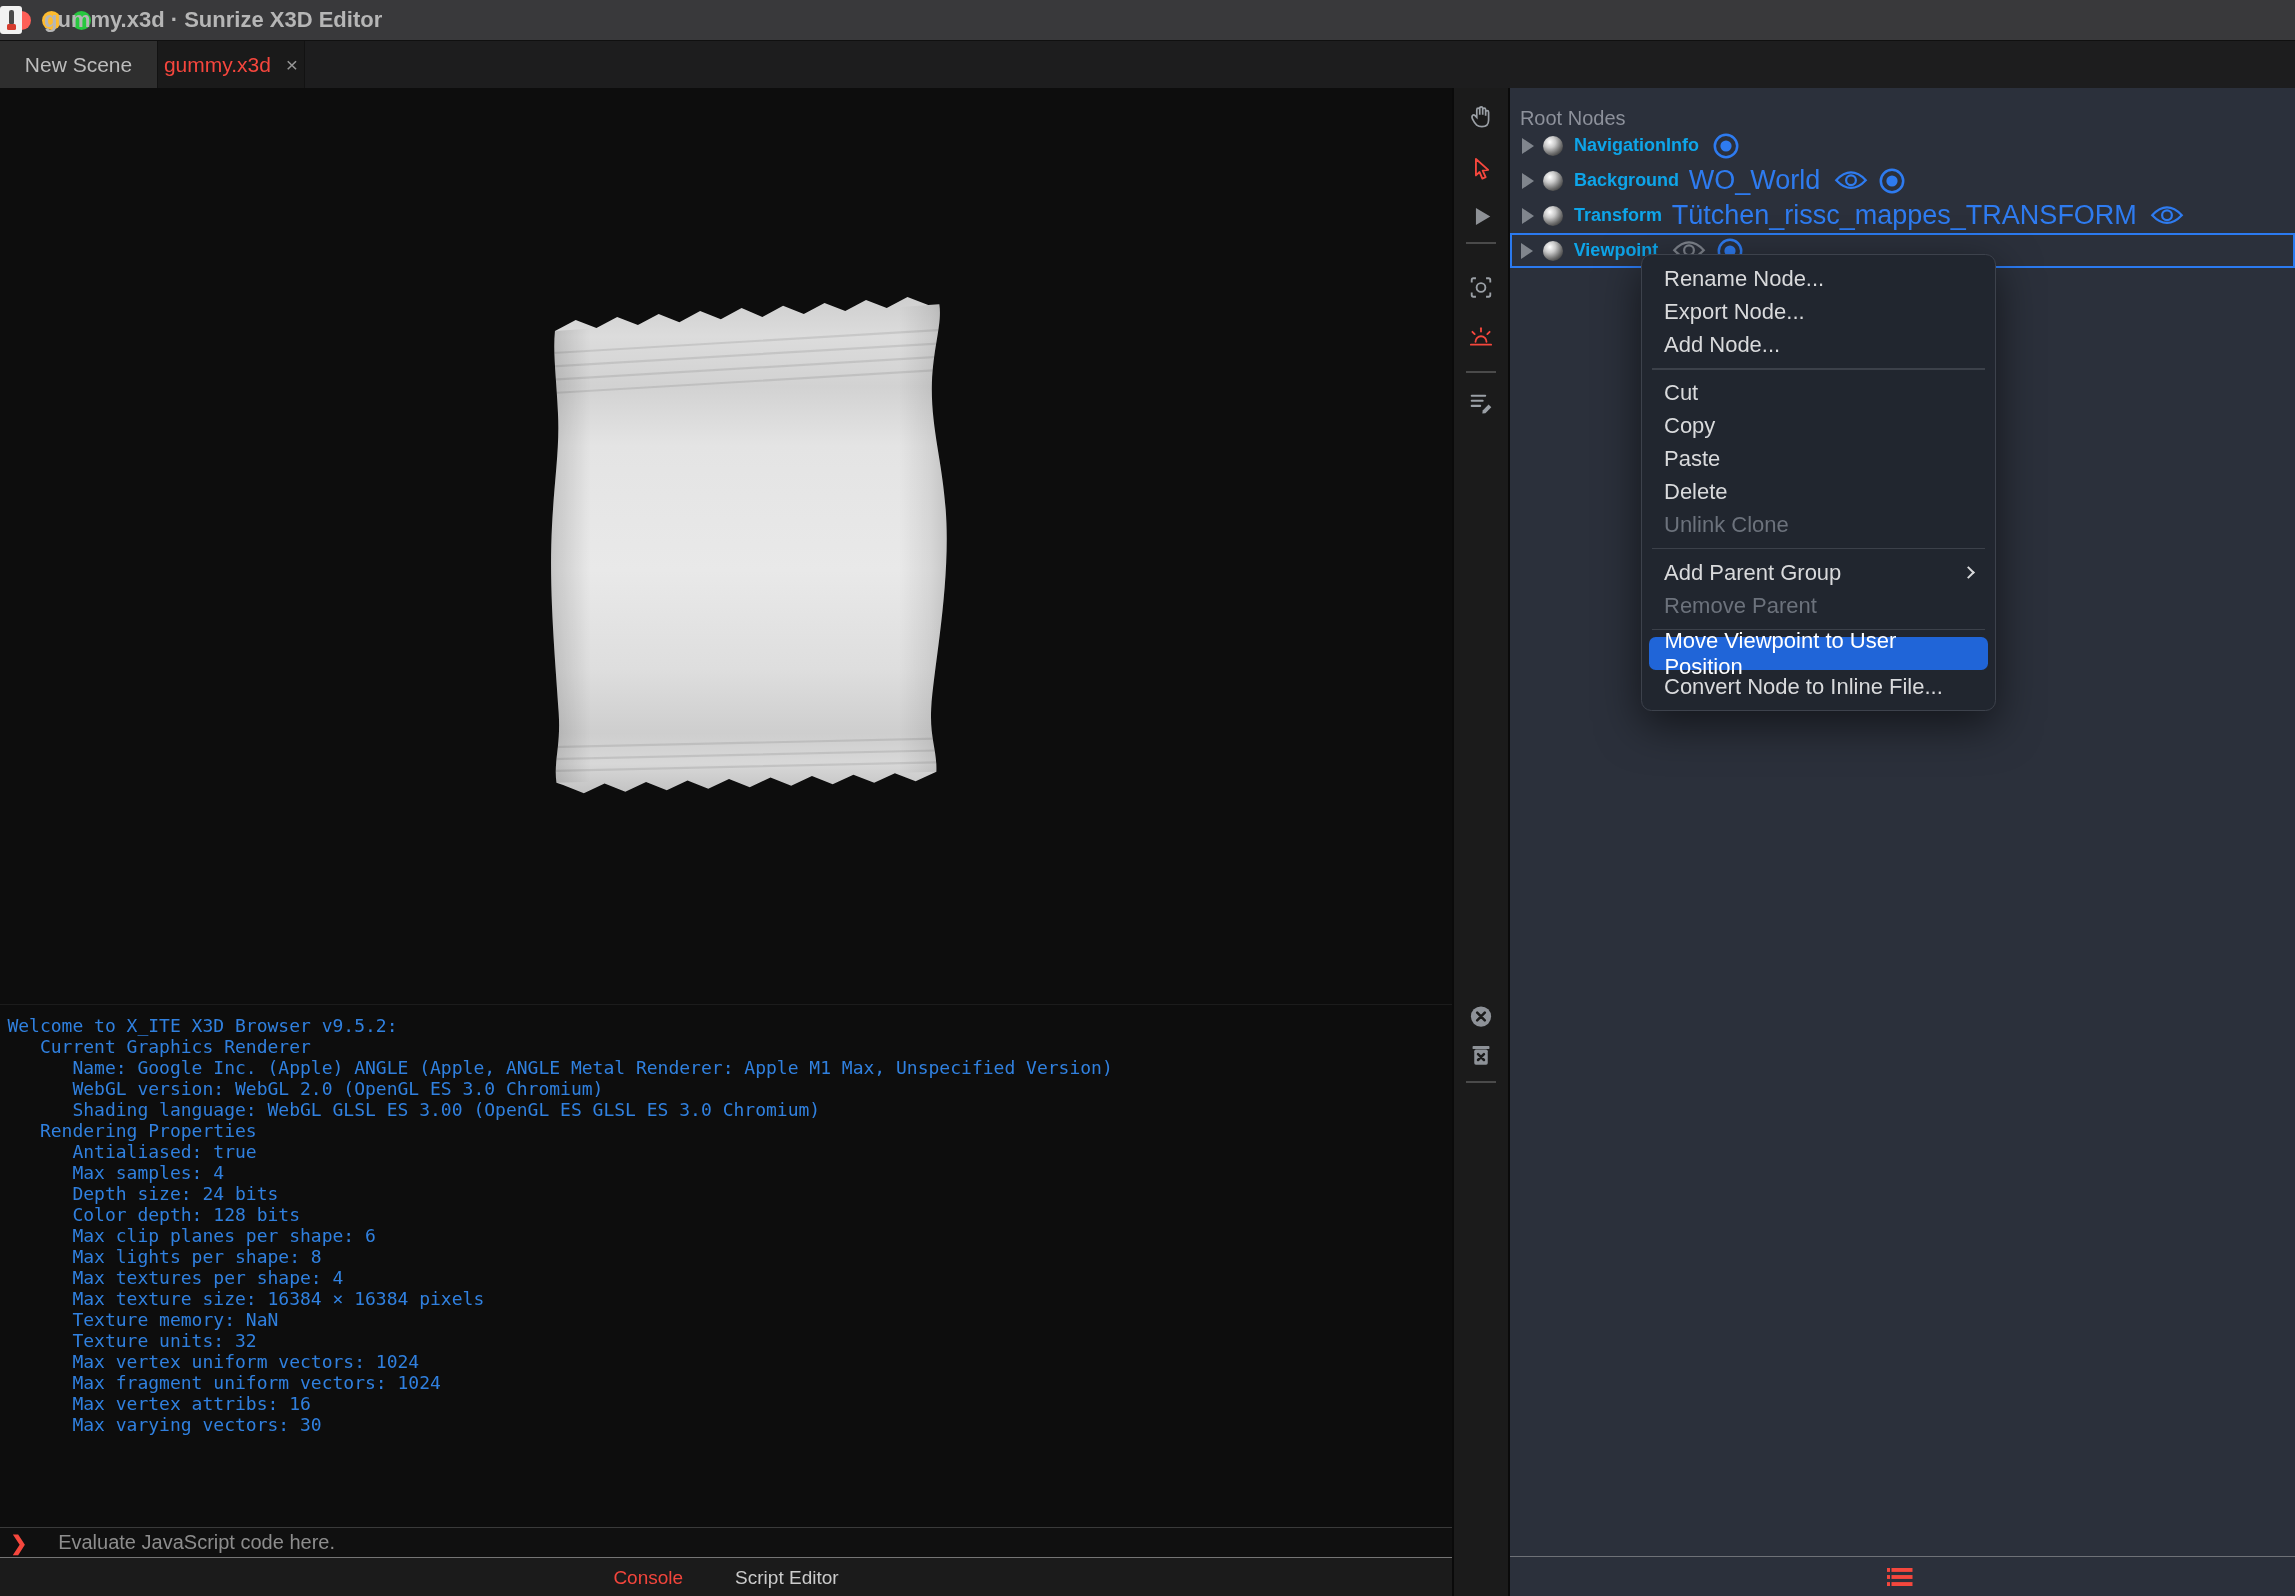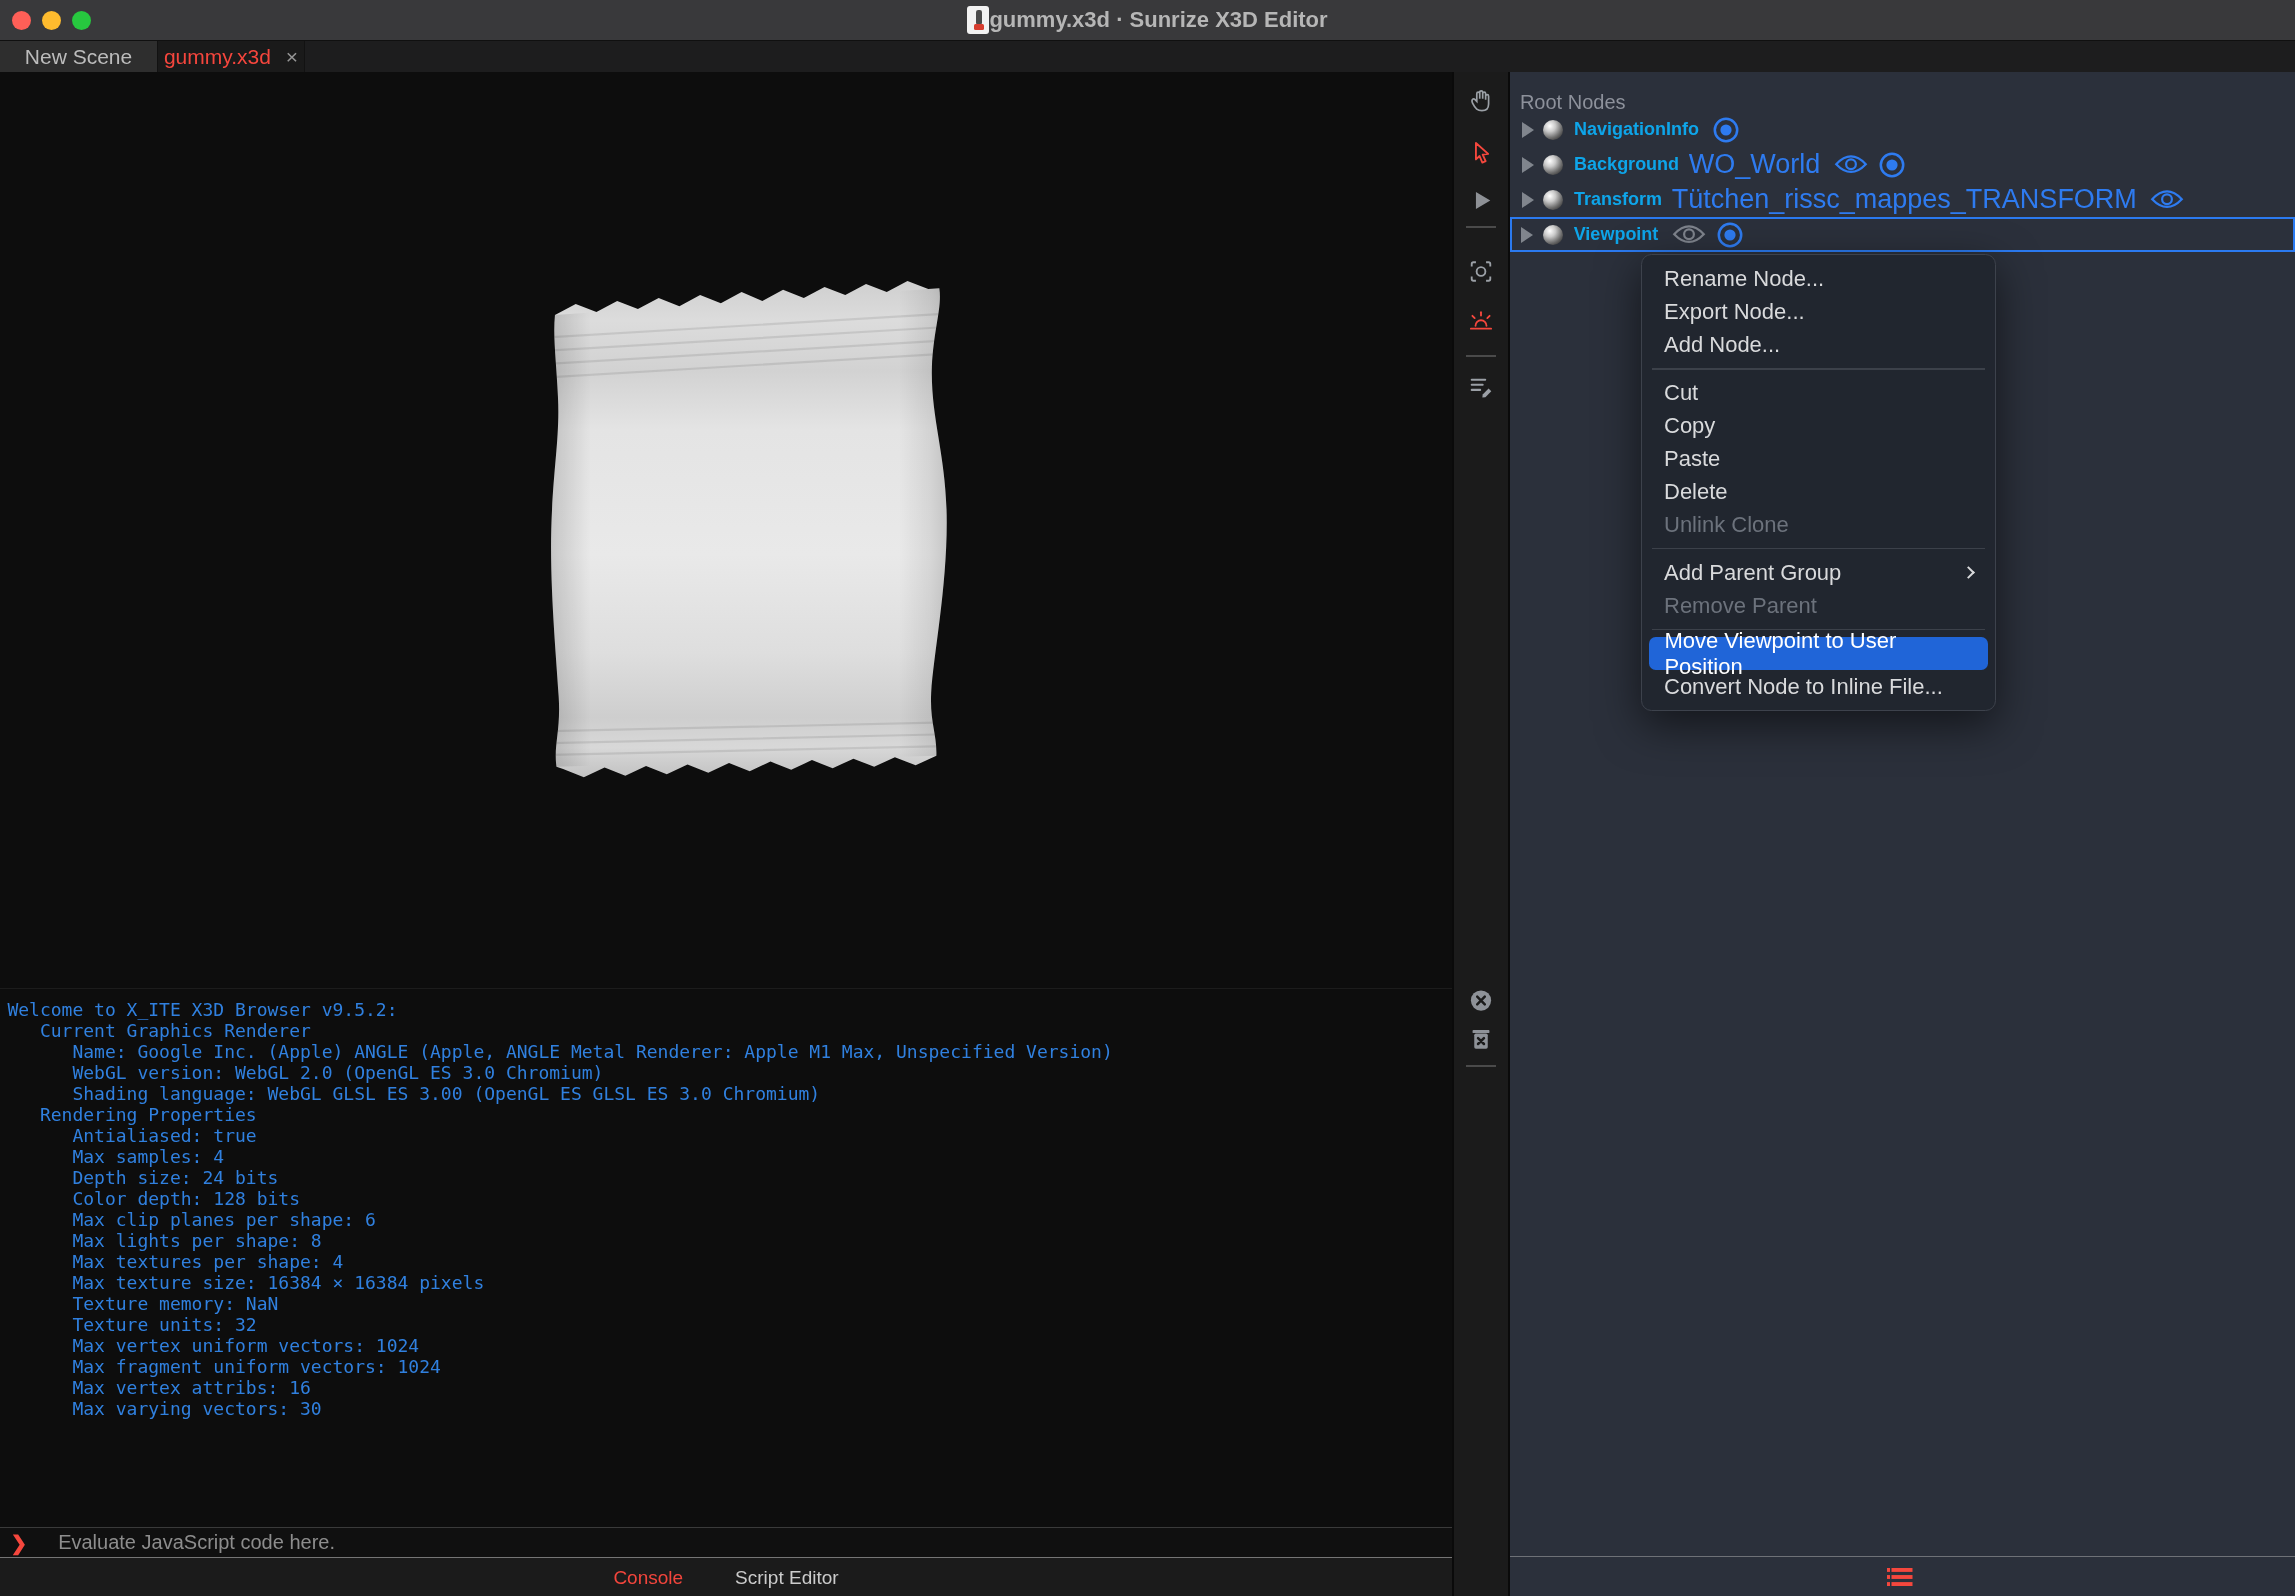--- a/index.html
+++ b/index.html
@@ -8,31 +8,31 @@
   .window { width:2295px; height:1597px; display:flex; flex-direction:column; position:relative; }
 
   
   .titlebar { height:41px; background:#39393b; border-bottom:1.5px solid #101010;
               display:flex; align-items:center; position:relative; flex:0 0 auto; }
   .traffic { display:flex; gap:11px; margin-left:12px; }
   .traffic span { width:19px; height:19px; border-radius:50%; display:block; }
   .tl-close { background:#fe5f57; }
   .tl-min   { background:#febb2e; }
   .tl-zoom  { background:#27c83f; }
-  .titlewrap { position:absolute; left:0; right:0; display:flex; justify-content:center;
-               align-items:center; gap:0; pointer-events:none; }
+  .titlewrap { position:absolute; left:0; right:0; display:flex; justify-content:flex-start;
+               align-items:center; gap:22px; pointer-events:none; }
   .docicon { width:22px; height:28px; background:#f2f2f2; border-radius:3px; position:relative; }
   .docicon::before { content:""; position:absolute; left:9px; top:4.4px; width:5.2px; height:15px;
                      background:#4a4a4a; border-radius:2.2px; }
   .docicon::after  { content:""; position:absolute; left:6.7px; bottom:3.7px; width:9.6px; height:6px;
                      background:#d63c2e; border-radius:1.5px; }
   .apptitle { color:#b6b6b6; font-size:22px; font-weight:700; }
 
   
-  .tabbar { height:31px; background:#1d1d1e; display:flex; flex:0 0 auto; }
+  .tabbar { height:47px; background:#1d1d1e; display:flex; flex:0 0 auto; }
   .tab { display:flex; align-items:center; justify-content:center; gap:15px;
          font-size:21px; height:100%; }
   .tab-inactive { width:157px; background:#2e2e2e; color:#bcbcbc; }
   .tab-active { width:148px; background:#1a1a1a; color:#f5463d;
                 border-left:1.5px solid #121212; border-right:1.5px solid #121212; }
   .tabclose { color:#969696; font-size:21px; }
 
   
   .main { flex:1; display:flex; min-height:0; }
   .leftpane { width:1452px; display:flex; flex-direction:column; min-height:0; }

